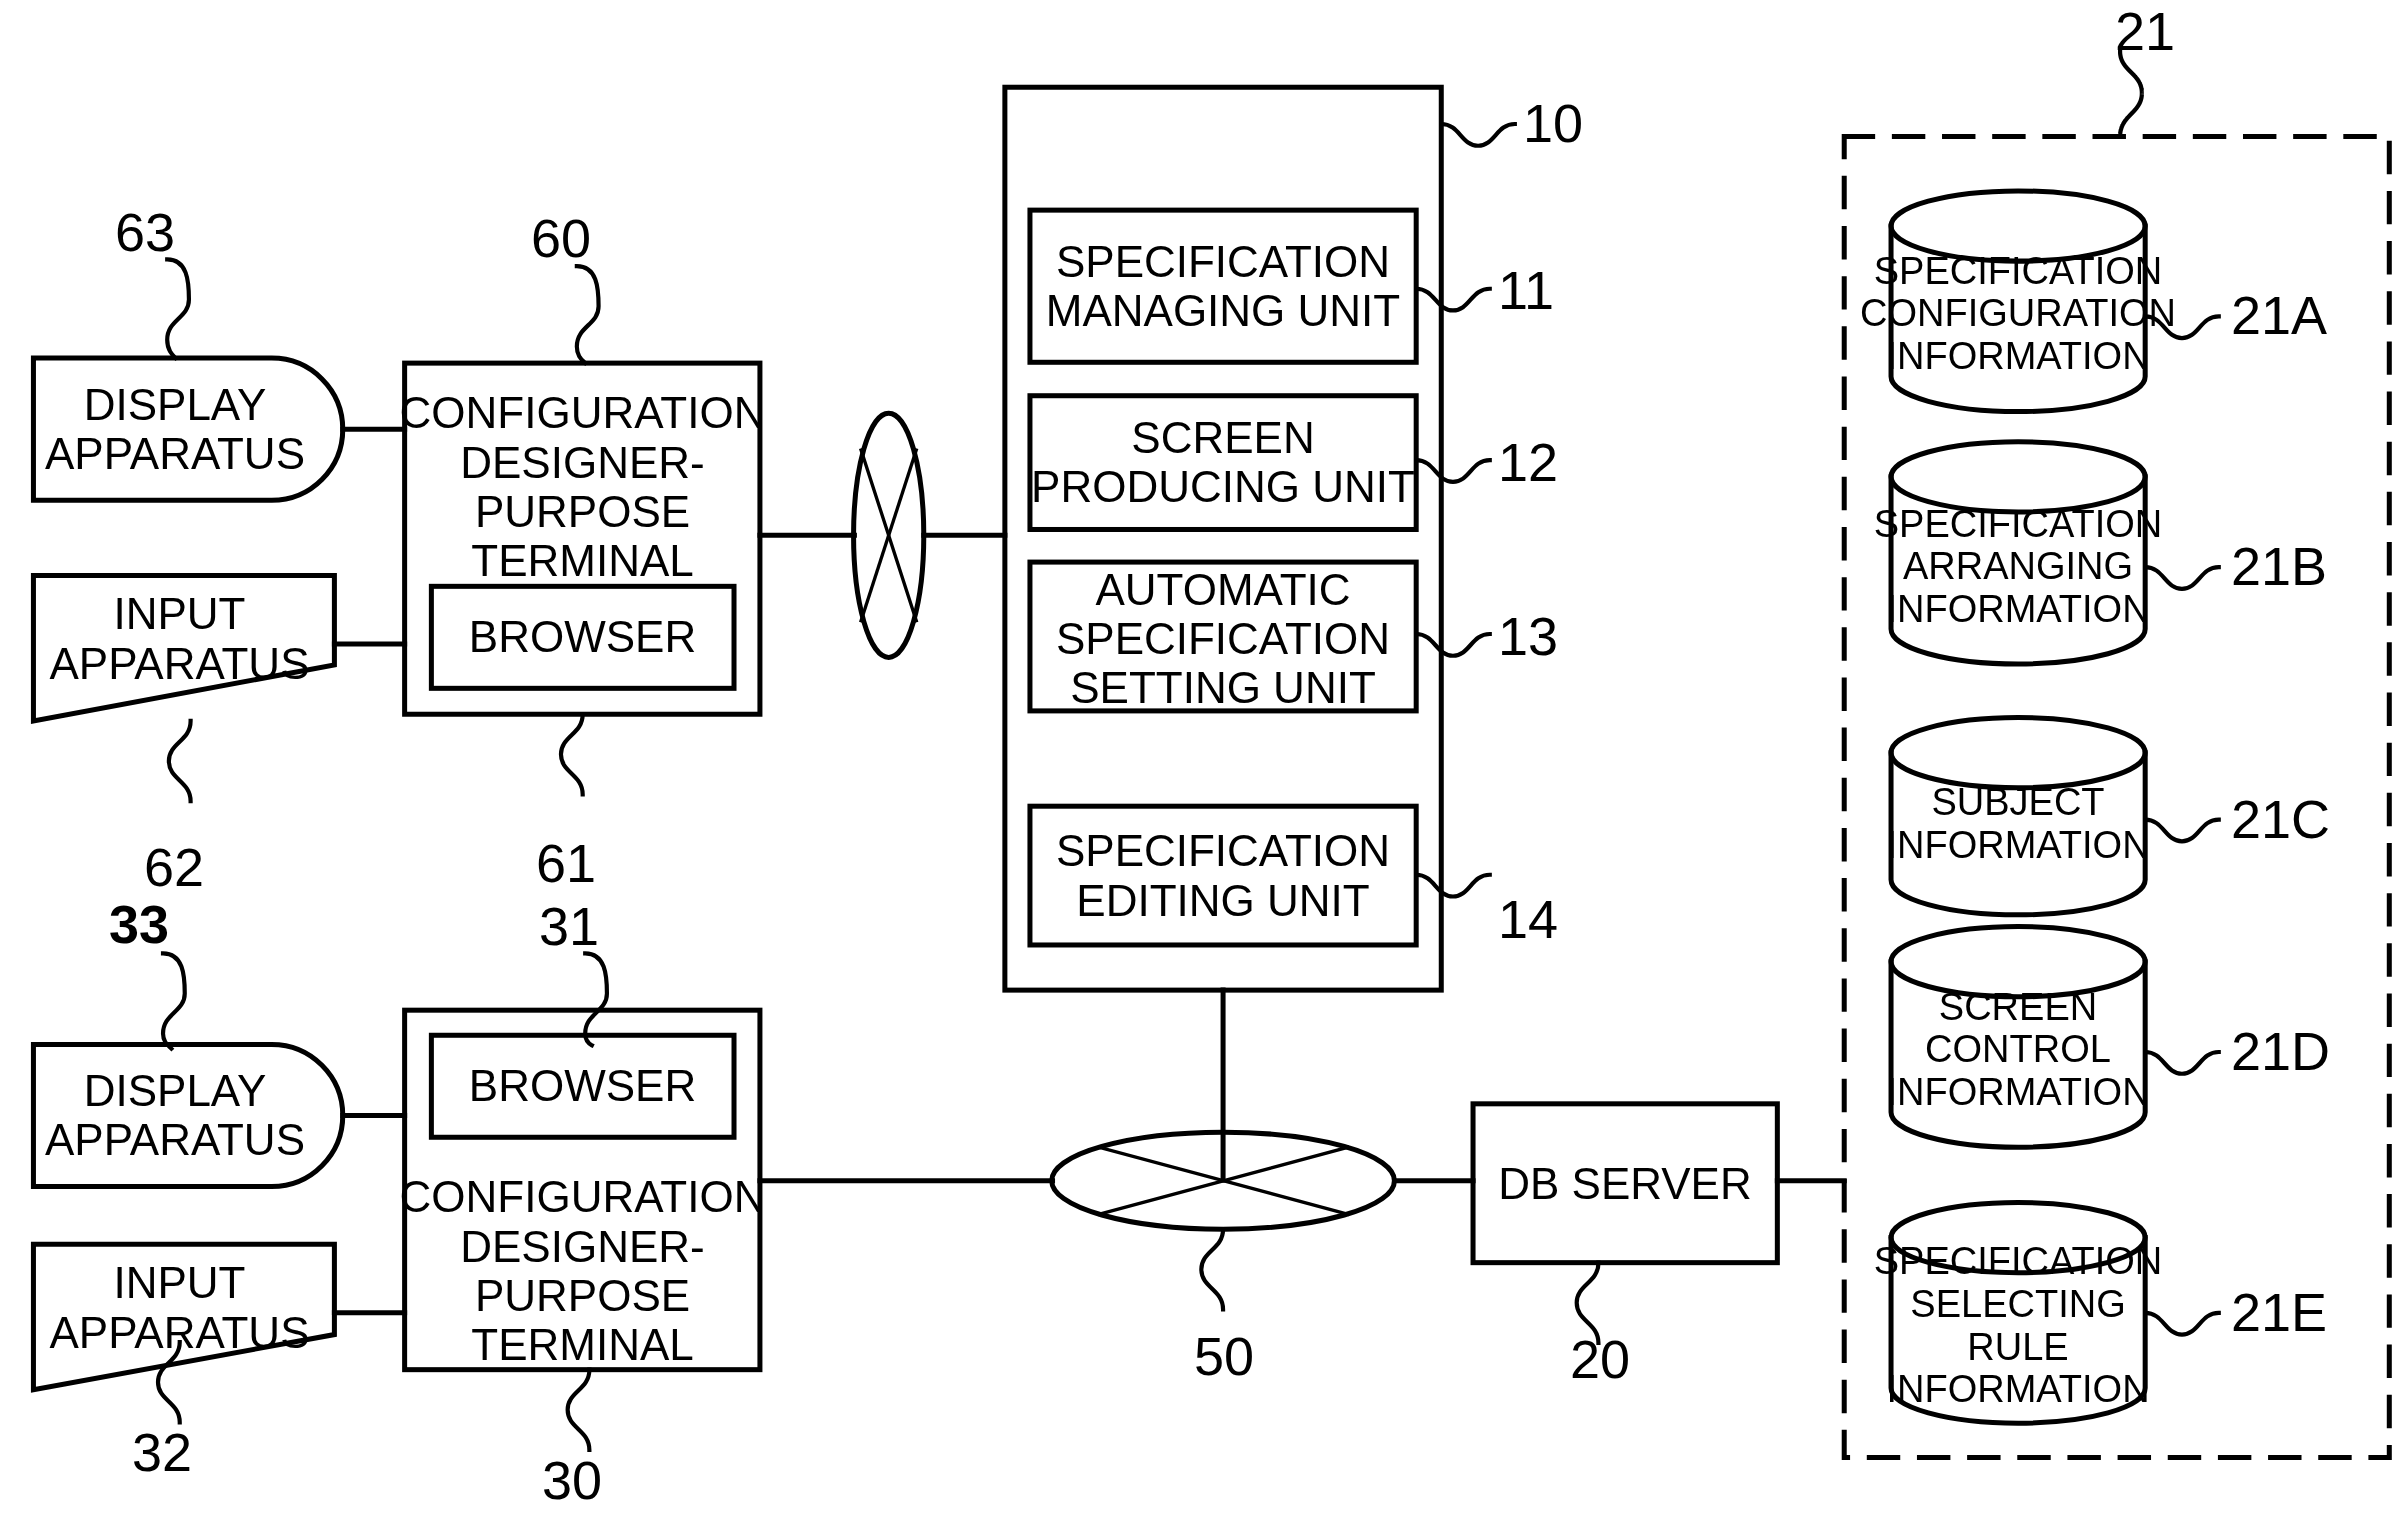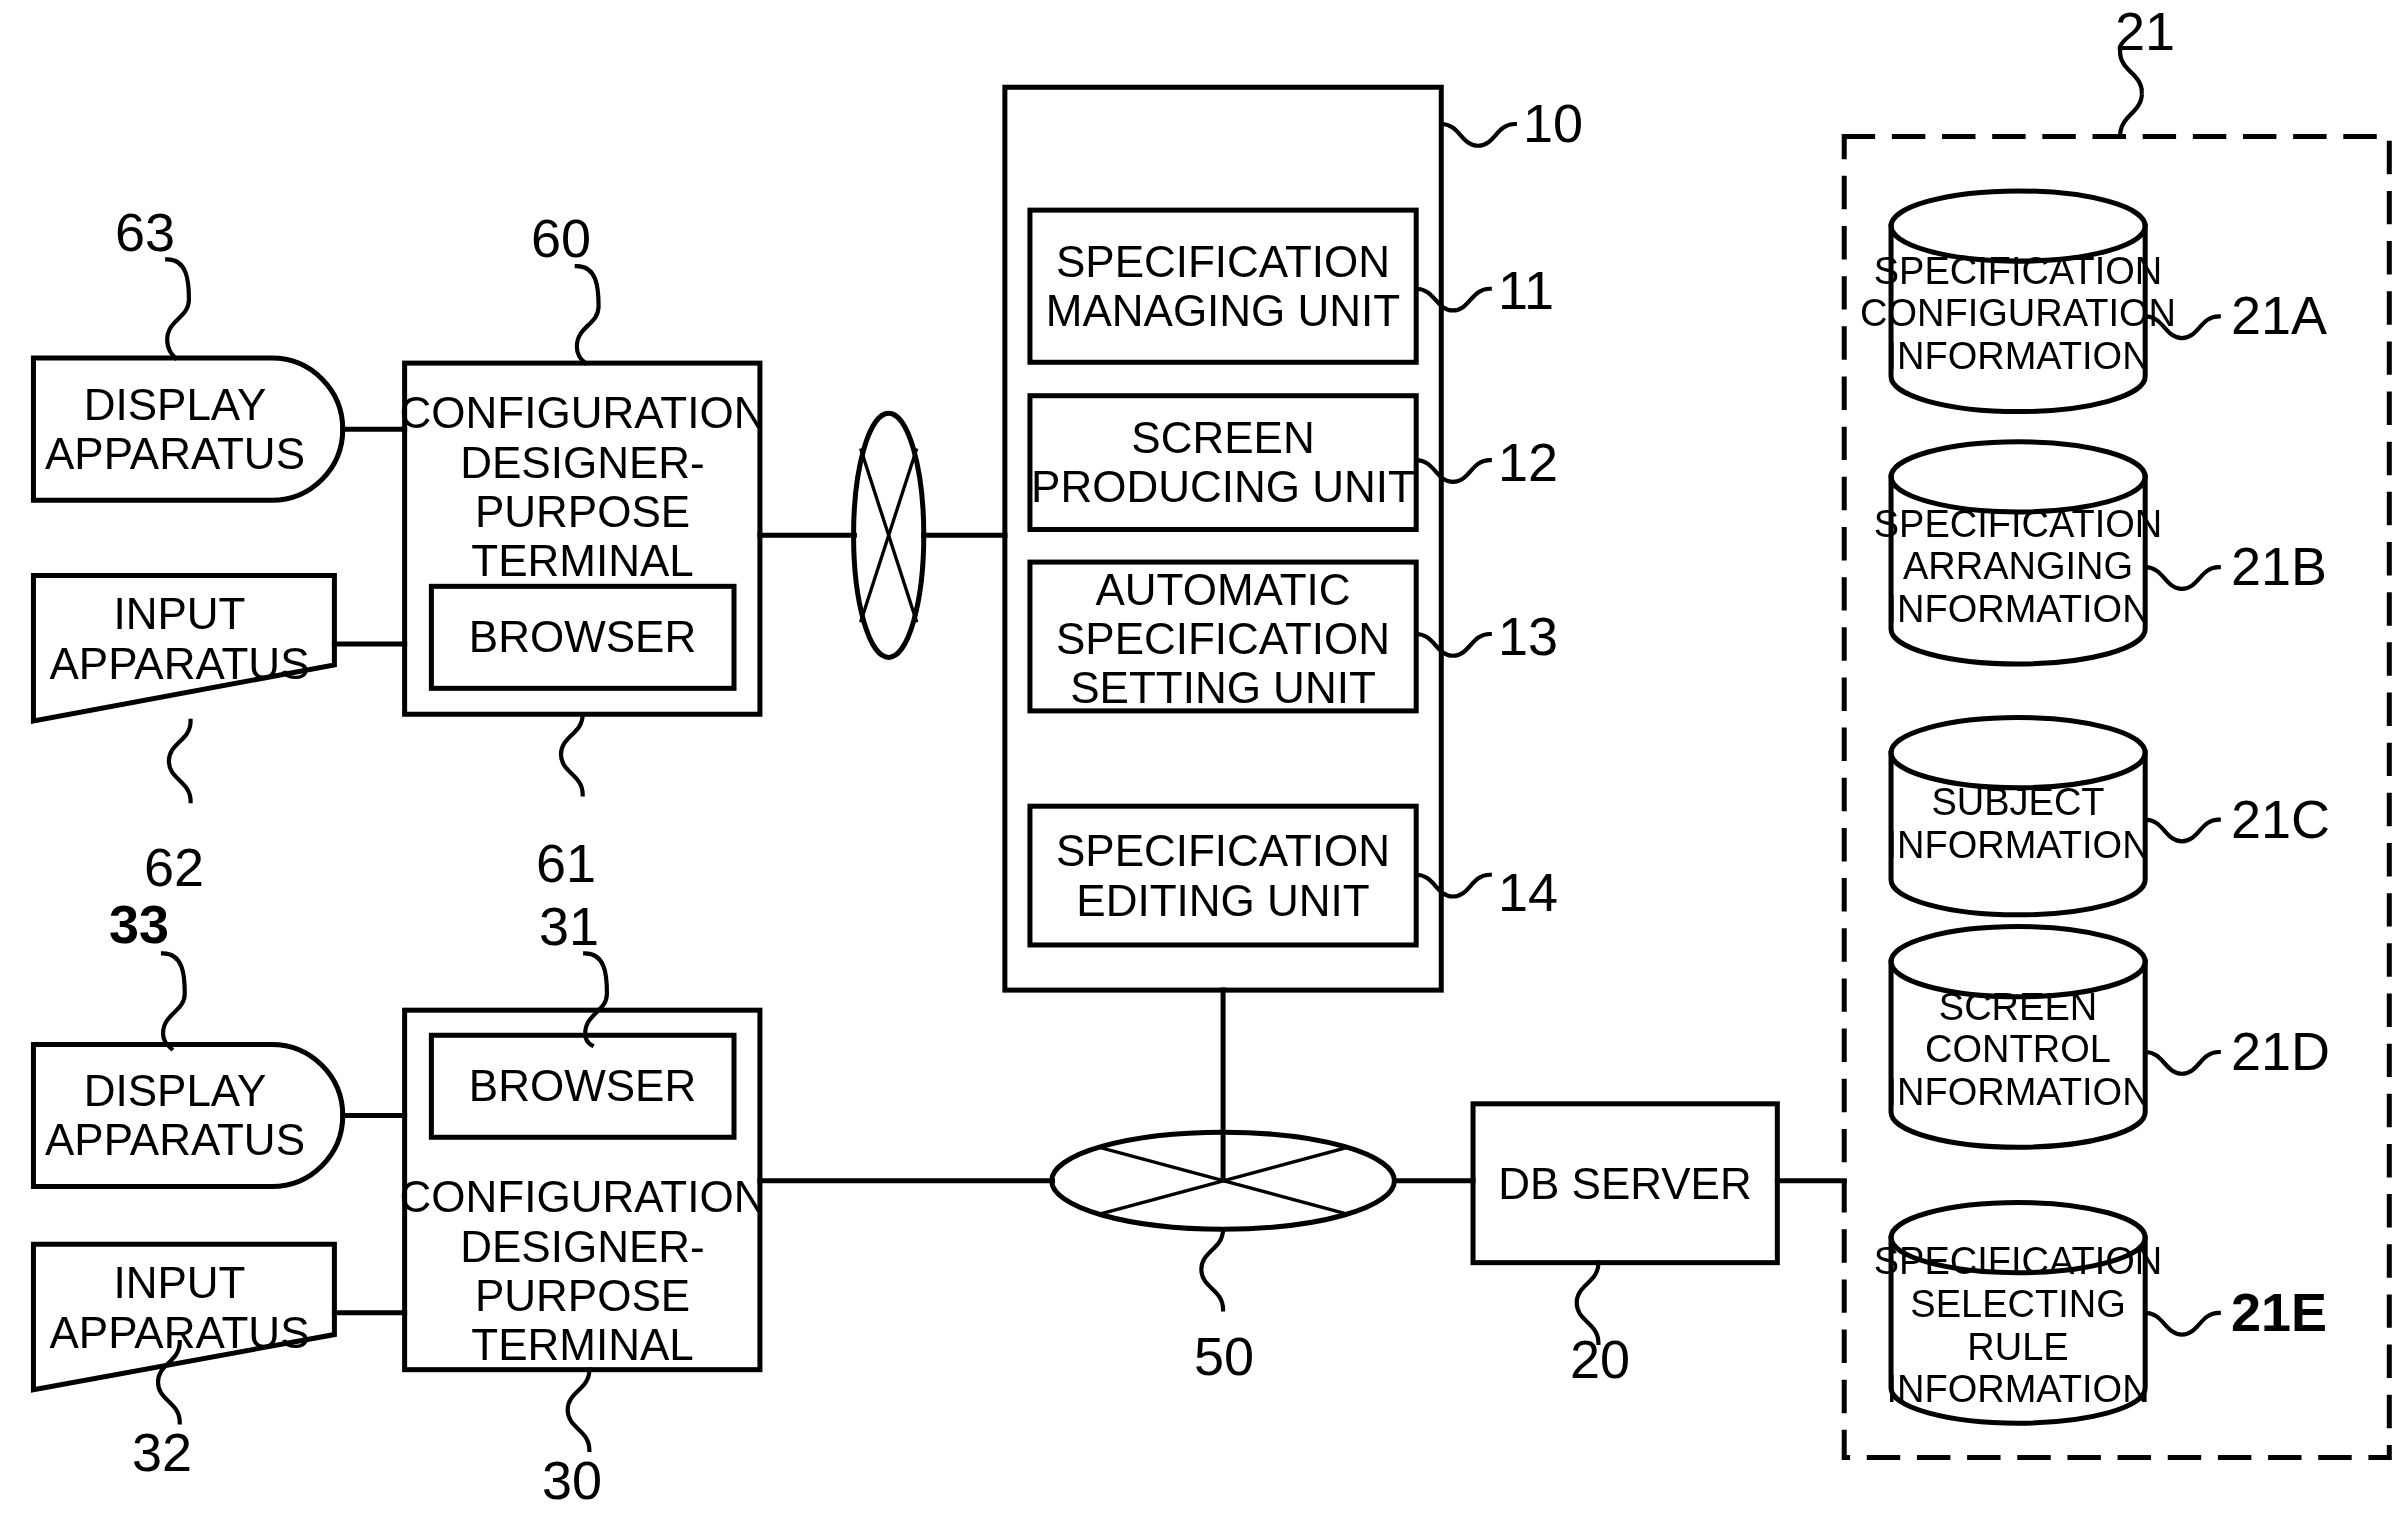--- a/index.html
+++ b/index.html
@@ -153,21 +153,21 @@
 PRODUCING UNIT</div>
   <div class="refnum" style="left:1498px;top:431px;">12</div>
 
   <div class="boxlbl" style="left:1030px;top:564px;width:386px;height:149px;">AUTOMATIC
 SPECIFICATION
 SETTING UNIT</div>
   <div class="refnum" style="left:1498px;top:605px;">13</div>
 
   <div class="boxlbl" style="left:1030px;top:806px;width:386px;height:139px;">SPECIFICATION
 EDITING UNIT</div>
-  <div class="refnum" style="left:1498px;top:861px;">14</div>
+  <div class="refnum" style="left:1498px;top:888px;">14</div>
 
   <div class="boxlbl" style="left:33px;top:1044px;width:284px;height:142px;">DISPLAY
 APPARATUS</div>
   <div class="refnum" style="left:109px;top:893px;font-weight:bold;">33</div>
 
   <div class="boxlbl" style="left:431px;top:1035px;width:303px;height:102px;">BROWSER</div>
   <div class="refnum" style="left:539px;top:895px;">31</div>
 
   <div class="boxlbl" style="left:405px;top:1175px;width:355px;height:192px;">CONFIGURATION
 DESIGNER-PURPOSE
@@ -200,16 +200,16 @@
   <div class="refnum" style="left:2231px;top:788px;">21C</div>
 
   <div class="boxlbl" style="left:1891px;top:968px;width:254px;height:163px;font-size:38px;">SCREEN
 CONTROL
 INFORMATION</div>
   <div class="refnum" style="left:2231px;top:1020px;">21D</div>
 
   <div class="boxlbl" style="left:1886px;top:1244px;width:264px;height:163px;font-size:38px;">SPECIFICATION
 SELECTING RULE
 INFORMATION</div>
-  <div class="refnum" style="left:2231px;top:1281px;font-weight:bold;">21E</div>
+  <div class="refnum" style="left:2231px;top:1281px;">21E</div>
 
 </div>
 
 
 </body></html>

